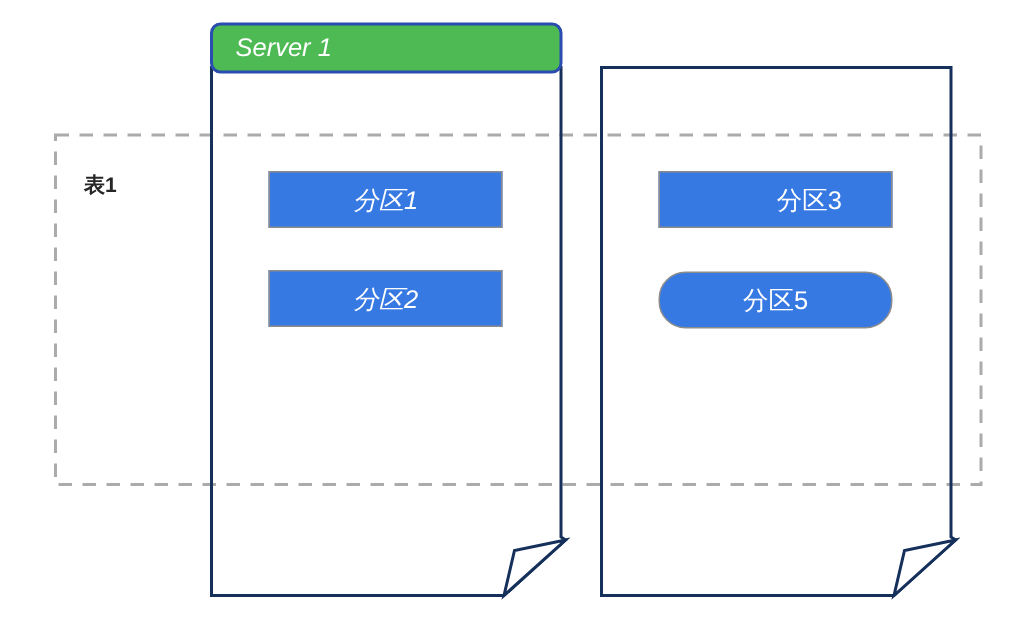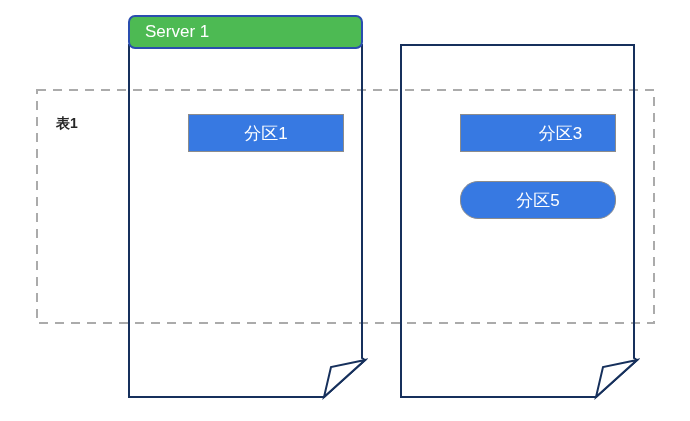--- a/index.html
+++ b/index.html
@@ -34,21 +34,21 @@
   .table-label {
     position: absolute;
     left: 56px; top: 115px;
     font-size: 14px;
     font-weight: bold;
     color: var(--table-label-text);
   }
 
   
   .server-card { position: absolute; top: 15px; width: 240px; height: 386px; }
-  .server-card.s1 { left: 128px; }
+  .server-card.s1 { left: 140px; font-style: italic; }
   .server-card.s2 { left: 400px; }
 
   .page-shape { position: absolute; left: 0; top: 0; }
   .page-outline {
     fill: none;
     stroke: var(--page-border);
     stroke-width: 2;
     stroke-linejoin: miter;
   }
   .page-flap {
@@ -77,21 +77,20 @@
     position: absolute;
     left: 39px;
     width: 156px; height: 38px;
     background: var(--partition-fill);
     border: 1px solid var(--partition-border);
     display: flex;
     align-items: center;
     justify-content: center;
     color: var(--text-on-fill);
     font-size: 17px;
-    margin-left: 21px;
   }
   .s1 .p0 { top: 99px; }
   .s1 .p1 { top: 165px; }
   .s1 .p2 { top: 234px; }
   .s2 .p0 { top: 99px; padding-left: 45px; }
   .s2 .p1 { top: 166px; border-radius: 18px; }
 </style>
 </head>
 <body>
 
@@ -103,20 +102,21 @@
 
   <div class="table-label">表1</div>
 
   <div class="server-card s1">
     <svg class="page-shape" width="240" height="386" viewBox="0 0 240 386">
       <path class="page-outline" d="M1,30 H234 V343 L237,345 L196,382 H1 Z"></path>
       <path class="page-flap" d="M237,345 L203,352 L196,382 Z"></path>
     </svg>
     <div class="server-header">Server 1</div>
     <div class="partition-block p0">分区1</div>
+    <div class="partition-block p1">分区2</div>
   </div>
 
   <div class="server-card s2">
     <svg class="page-shape" width="240" height="386" viewBox="0 0 240 386">
       <path class="page-outline" d="M1,30 H234 V343 L237,345 L196,382 H1 Z"></path>
       <path class="page-flap" d="M237,345 L203,352 L196,382 Z"></path>
     </svg>
     <div class="partition-block p0">分区3</div>
     <div class="partition-block p1">分区5</div>
   </div>

